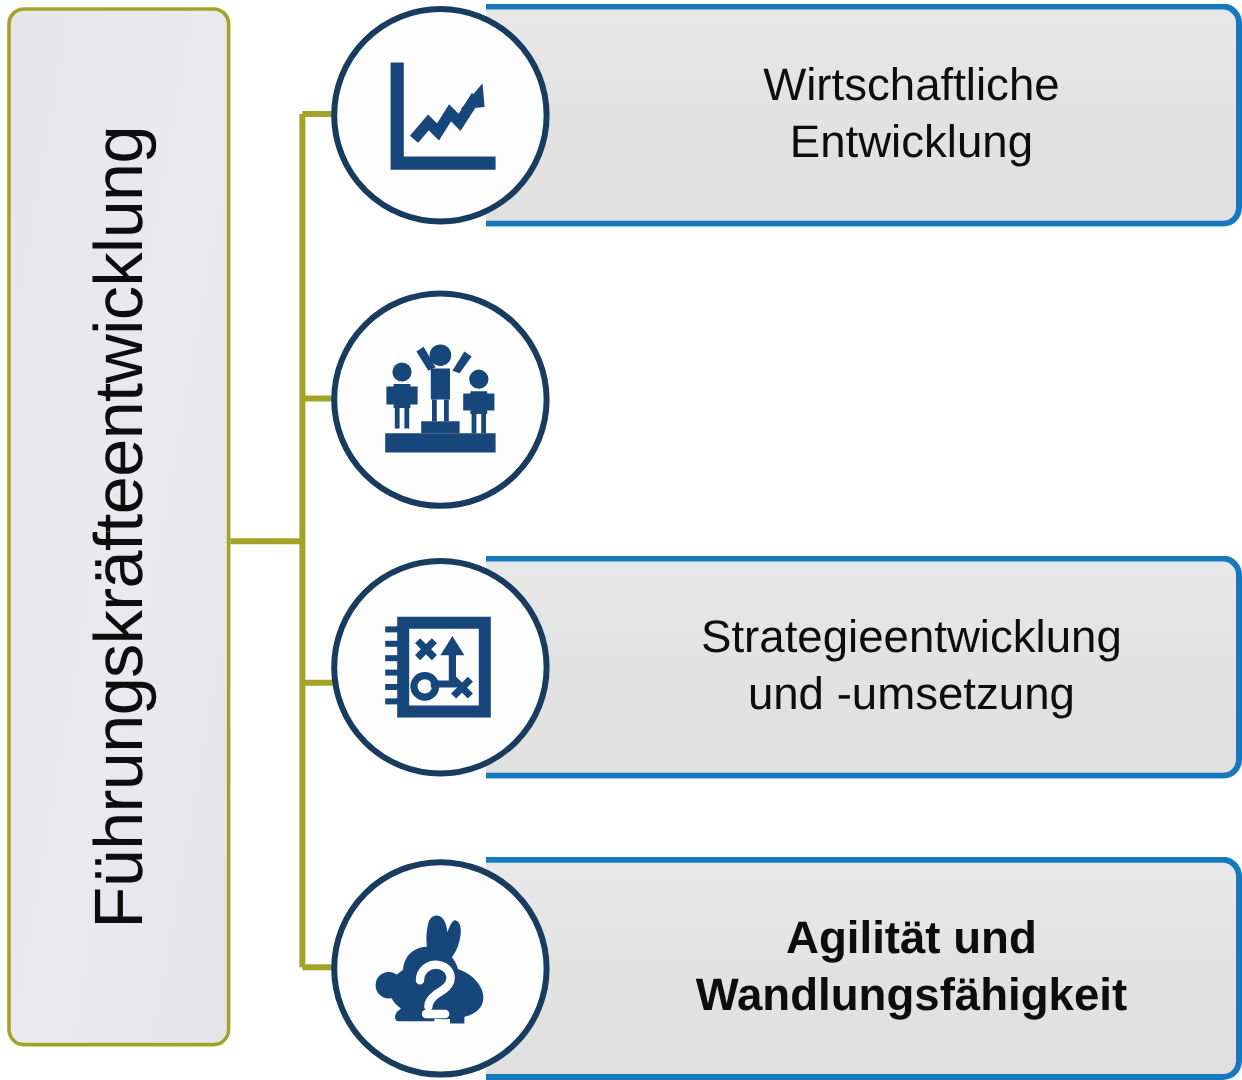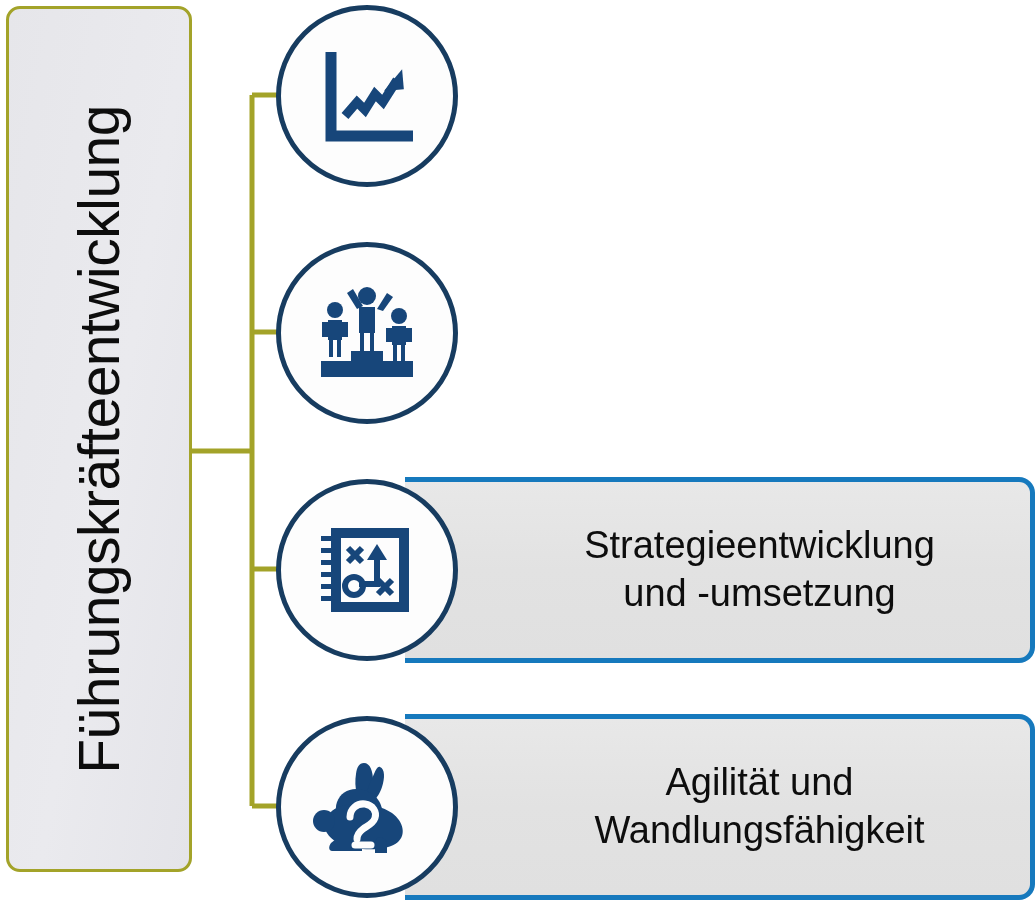--- a/index.html
+++ b/index.html
@@ -125,20 +125,24 @@
       <path d="M252 95 V806"></path>
 
       <path d="M252 95 H282"></path>
       <path d="M252 332 H282"></path>
       <path d="M252 569 H282"></path>
       <path d="M252 806 H282"></path>
     </g>
   </svg>
 
   <div class="row" style="top:3px;">
+    <div class="bar">
+      <div class="bar-label">Wirtschaftliche
+Entwicklung</div>
+    </div>
     <div class="circle">
       <span>
         <svg width="104" height="104" viewBox="0 0 104 104">
 
           <path d="M16 8 V92 H98" stroke="#17467a" stroke-width="11" fill="none" stroke-linecap="butt" stroke-linejoin="miter"></path>
 
           <path d="M30 72 L42 58 L50 66 L60 50 L68 58 L82 36" stroke="#17467a" stroke-width="9" fill="none" stroke-linejoin="miter" stroke-linecap="butt"></path>
 
           <path d="M88 26 L88 46 L68 46 Z" fill="#17467a" transform="rotate(-5 80 36)"></path>
           <path d="M64 30 H90 V54" stroke="#17467a" stroke-width="0" fill="none"></path>
@@ -176,21 +180,21 @@
             <path d="M88 62 h4 v16 h-4 z"></path>
 
             <path d="M38 68 h32 v10 h-32 z"></path>
             <path d="M8 78 h92 v16 h-92 z"></path>
           </g>
         </svg>
       </span>
     </div>
   </div>
 
-  <div class="row" style="top:477px;">
+  <div class="row" style="top:463px;">
     <div class="bar">
       <div class="bar-label">Strategieentwicklung
 und -umsetzung</div>
     </div>
     <div class="circle">
       <span>
         <svg width="100" height="100" viewBox="0 0 100 100">
           <g fill="#17467a">
 
             <path d="M14 8 h78 v84 h-78 z M24 18 h58 v64 h-58 z" fill-rule="evenodd"></path>
@@ -212,21 +216,21 @@
           </g>
 
           <path d="M60 24 L70 40 L50 40 Z" fill="#17467a"></path>
 
           <circle cx="37" cy="66" r="9" stroke="#17467a" stroke-width="6" fill="none"></circle>
         </svg>
       </span>
     </div>
   </div>
 
-  <div class="row" style="top:714px;">
+  <div class="row" style="top:714px;font-weight:bold;">
     <div class="bar">
       <div class="bar-label">Agilität und
 Wandlungsfähigkeit</div>
     </div>
     <div class="circle">
       <span>
         <svg width="110" height="96" viewBox="0 0 110 96">
           <g fill="#17467a">
 
             <path d="M52 4 c6 0 9 8 9 18 c0 8 -2 14 -5 17 l-11 -4 c-2 -6 -2 -14 -1 -20 c1 -7 3 -11 8 -11 z"></path>

